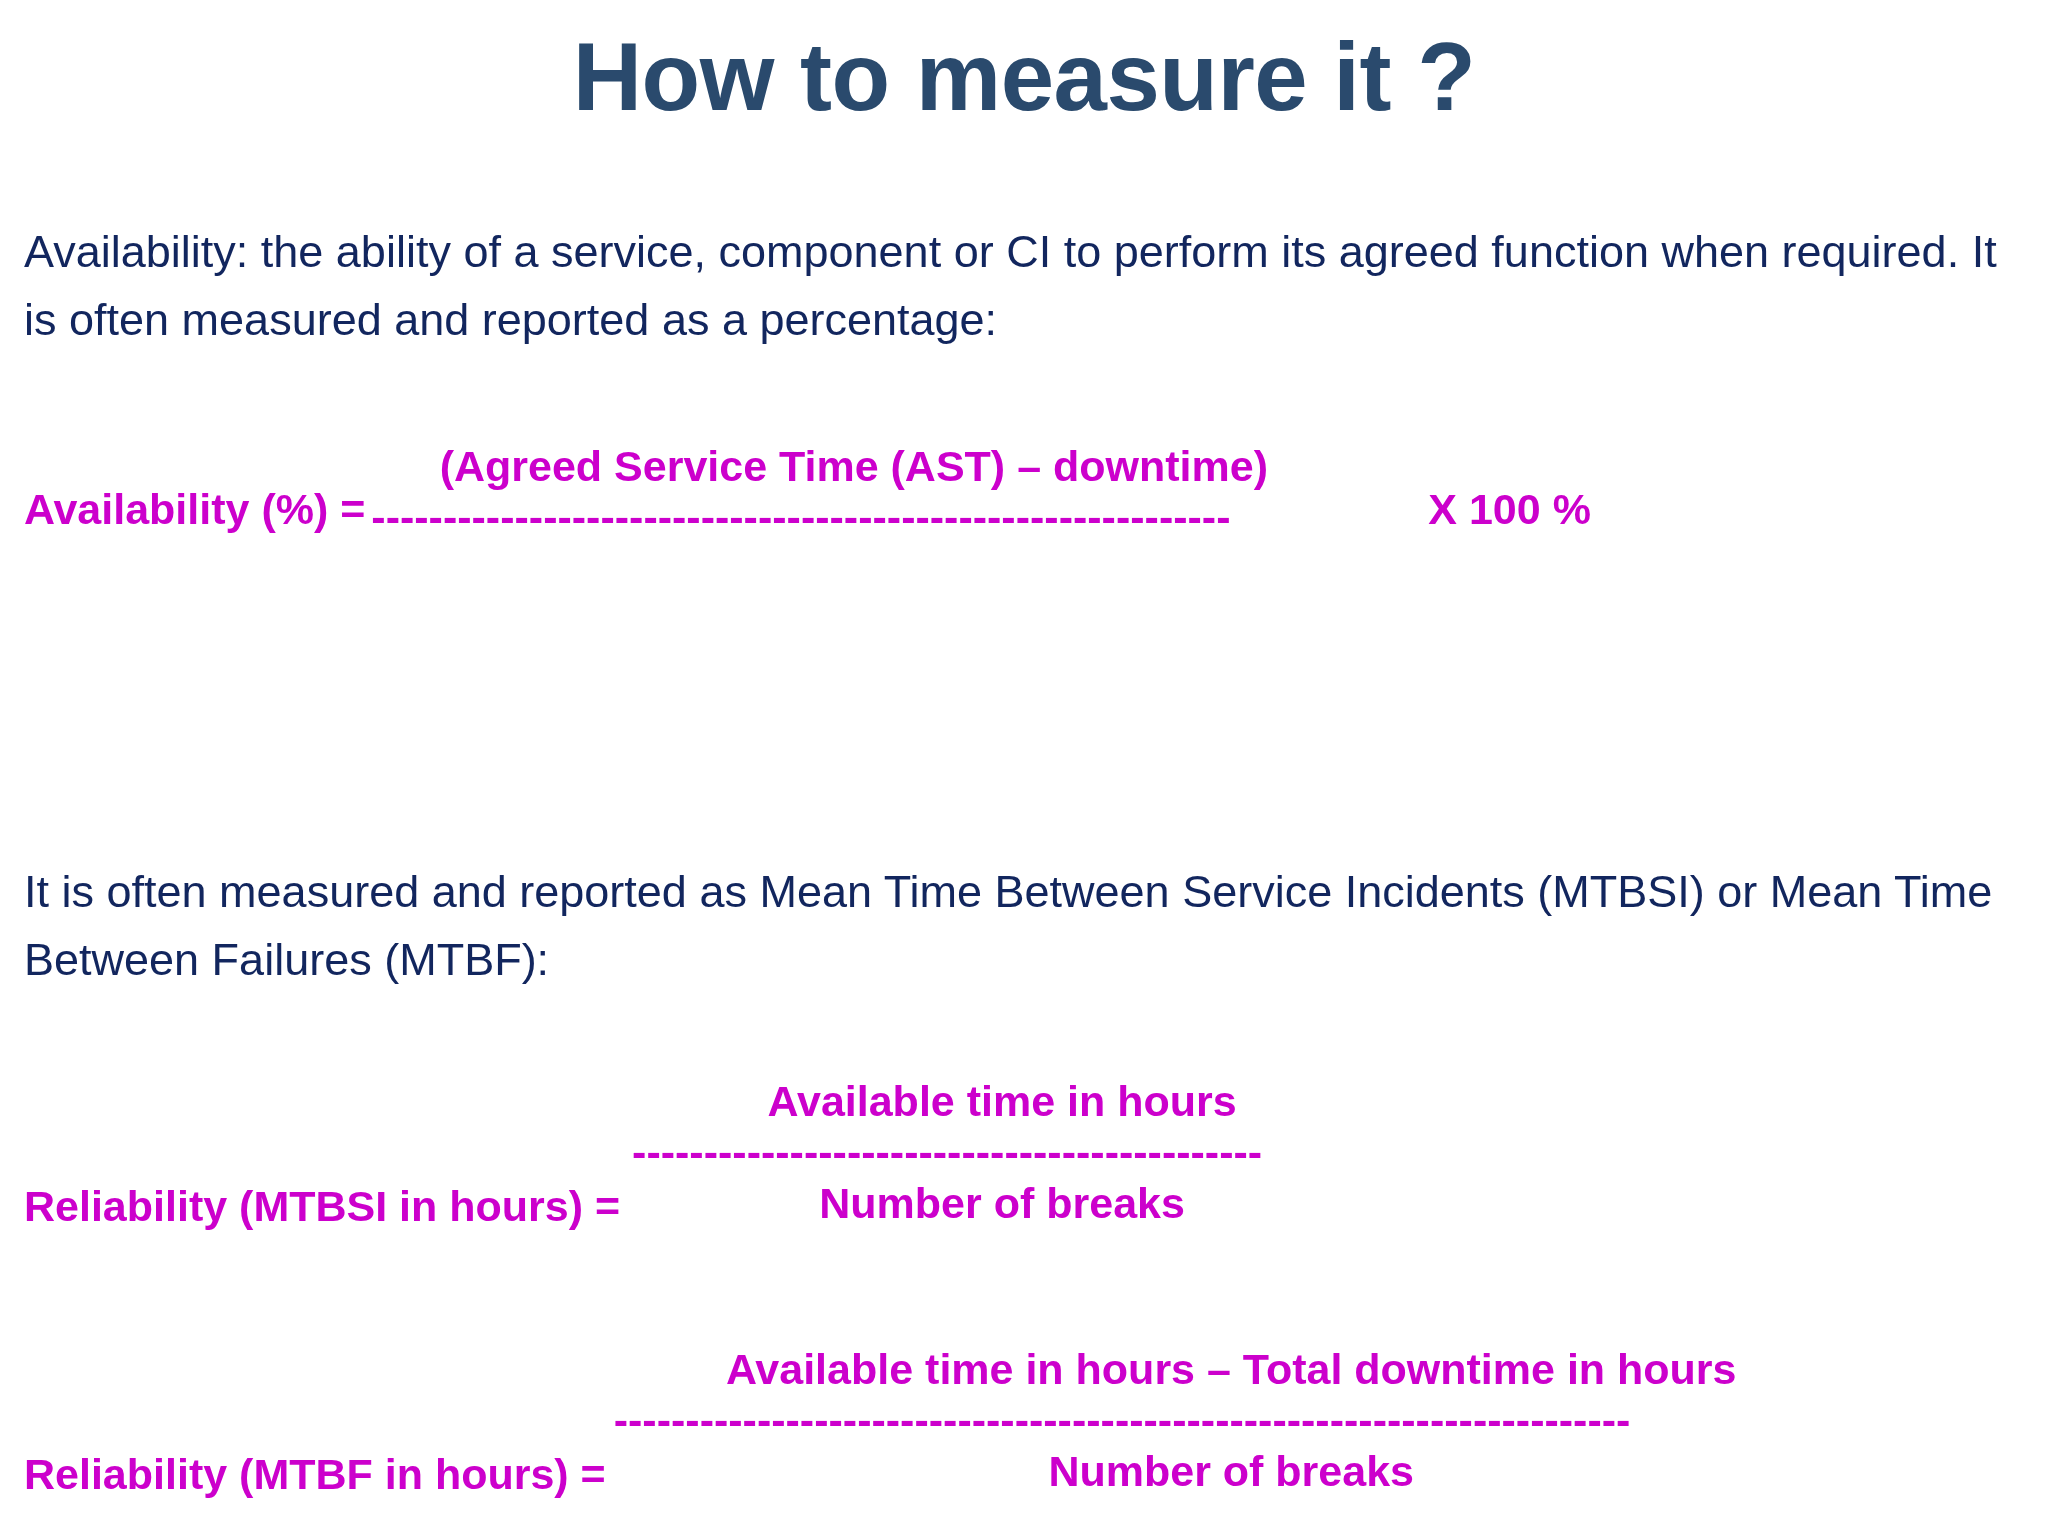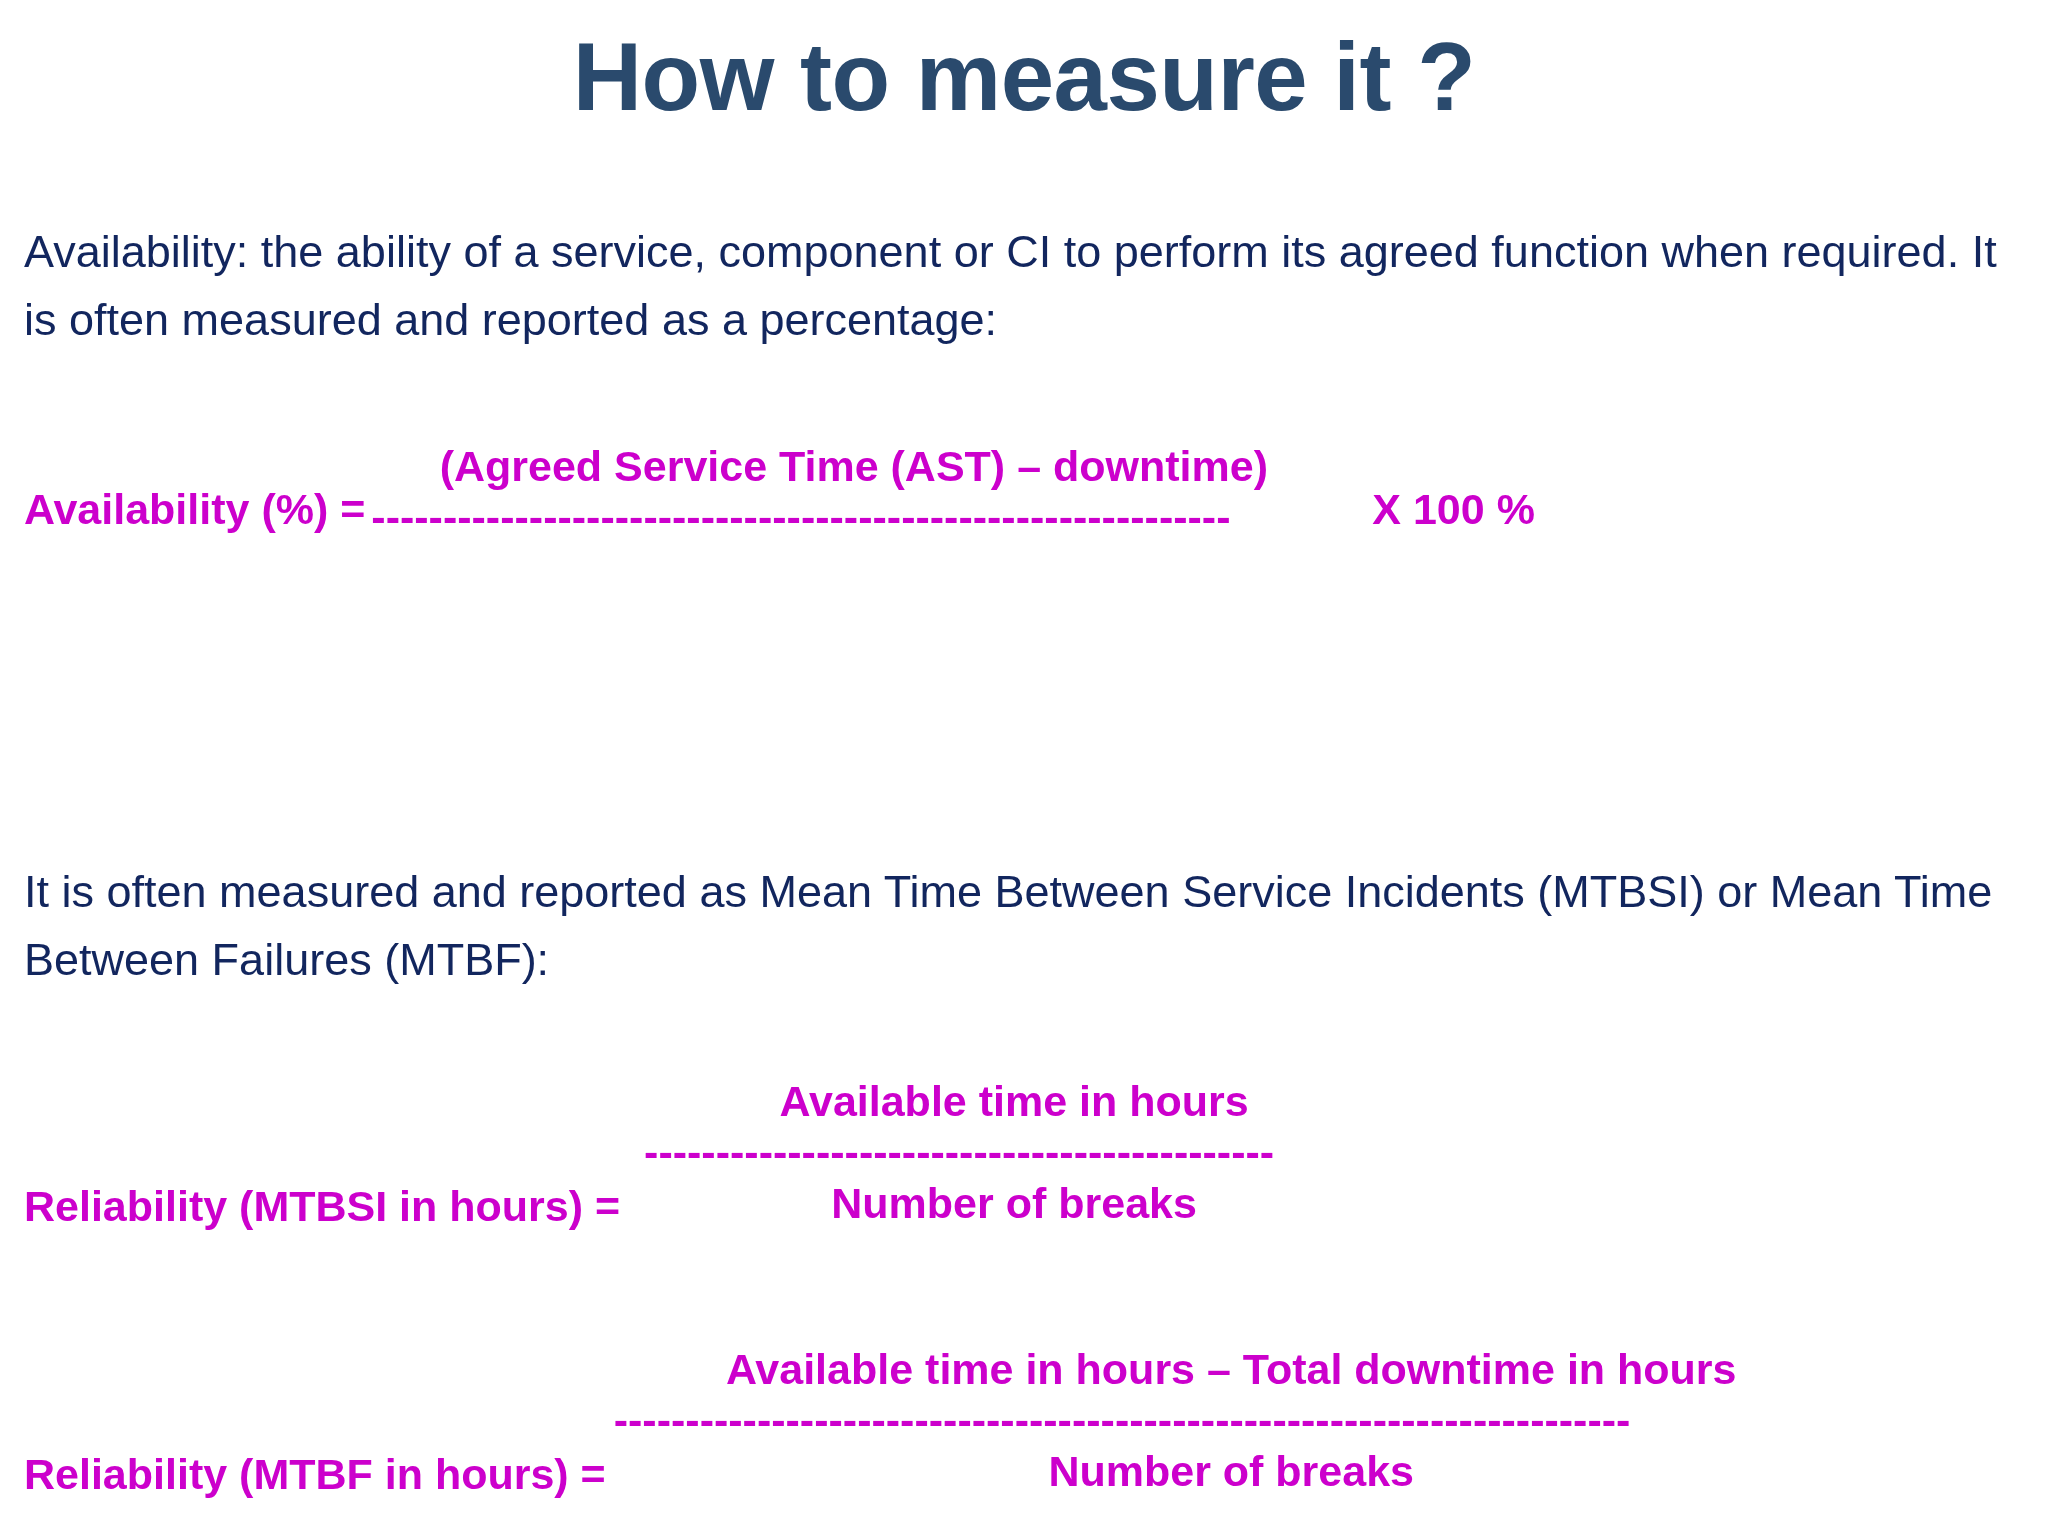--- a/index.html
+++ b/index.html
@@ -106,29 +106,29 @@
     line-height: 56px;
     white-space: nowrap;
   }
 
   
   #formula-availability {
     left: 24px;
     top: 435px;
   }
   #formula-availability .fx-frac { margin-left: 6px; }
-  #formula-availability .fx-tail { margin-left: 36px; }
+  #formula-availability .fx-tail { margin-left: 92px; }
   #formula-availability .fx-bar { width: 965px; }
 
   
   #formula-mtbsi {
     left: 24px;
     top: 1070px;
   }
-  #formula-mtbsi .fx-frac { margin-left: 24px; }
+  #formula-mtbsi .fx-frac { margin-left: 12px; }
   #formula-mtbsi .fx-bar { width: 740px; }
 
   
   #formula-mtbf {
     left: 24px;
     top: 1338px;
   }
   #formula-mtbf .fx-frac { margin-left: 8px; }
   #formula-mtbf .fx-bar { width: 1235px; }
 </style>

